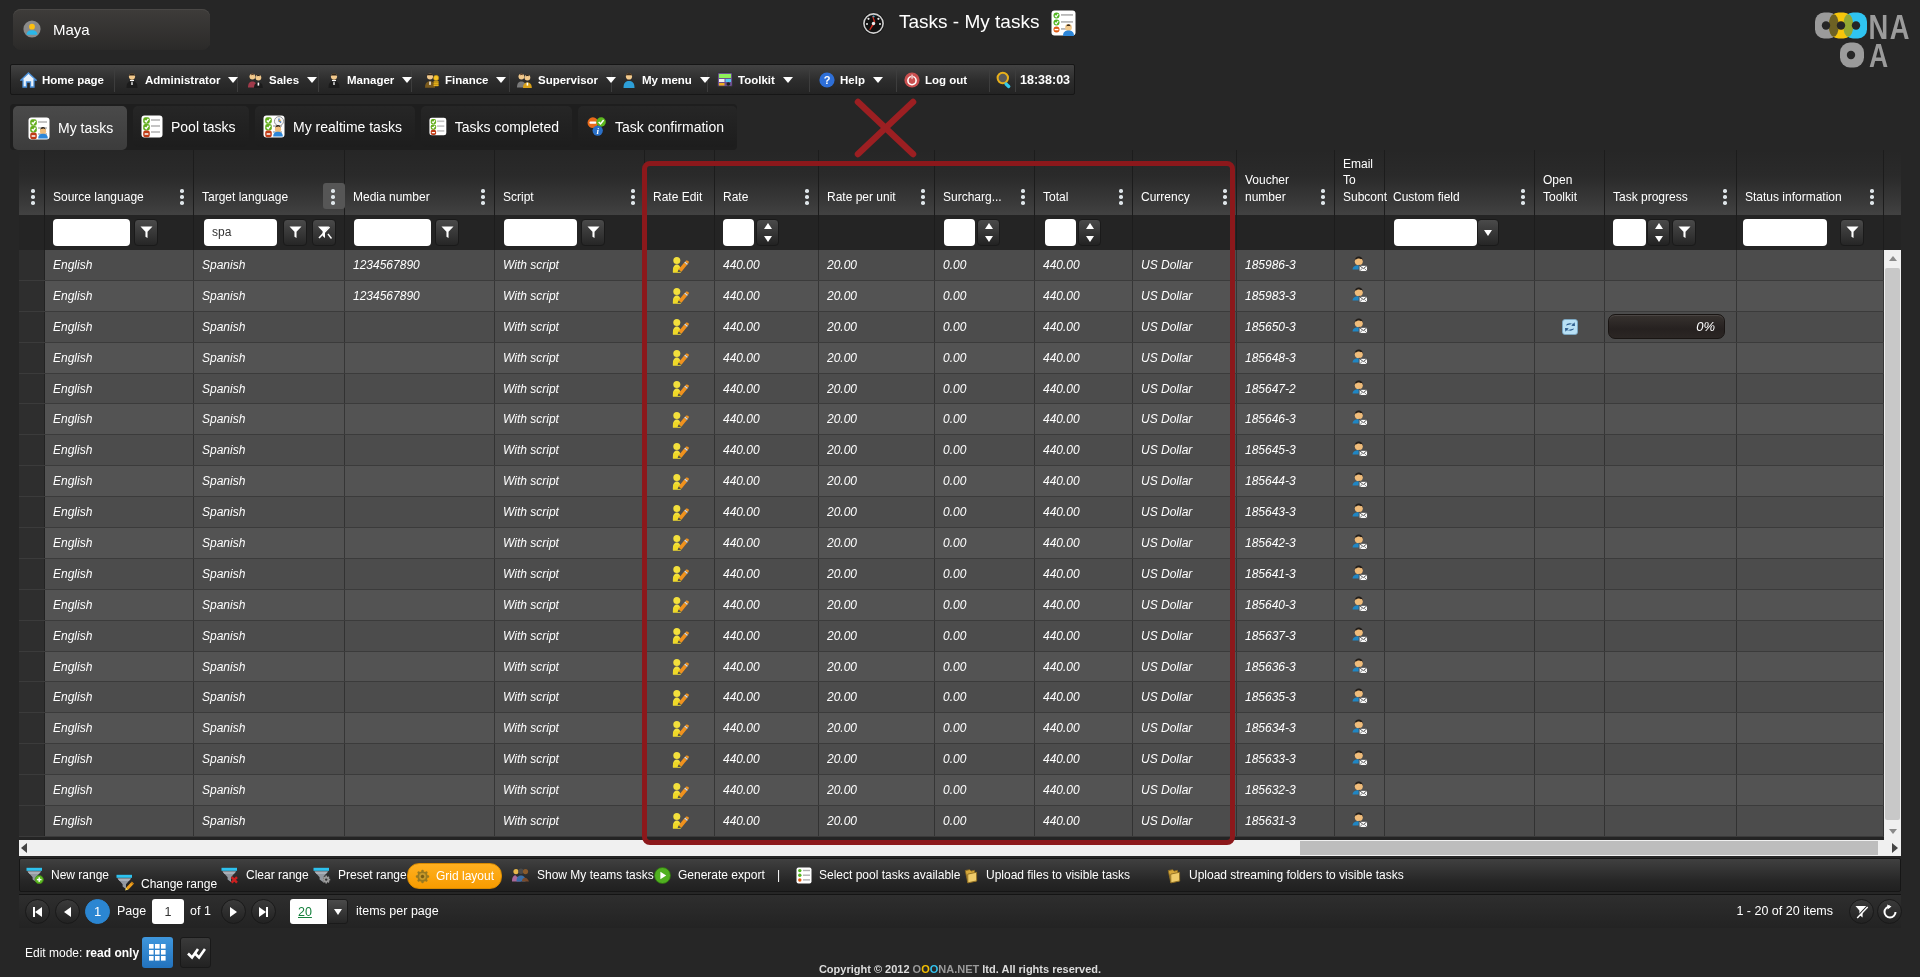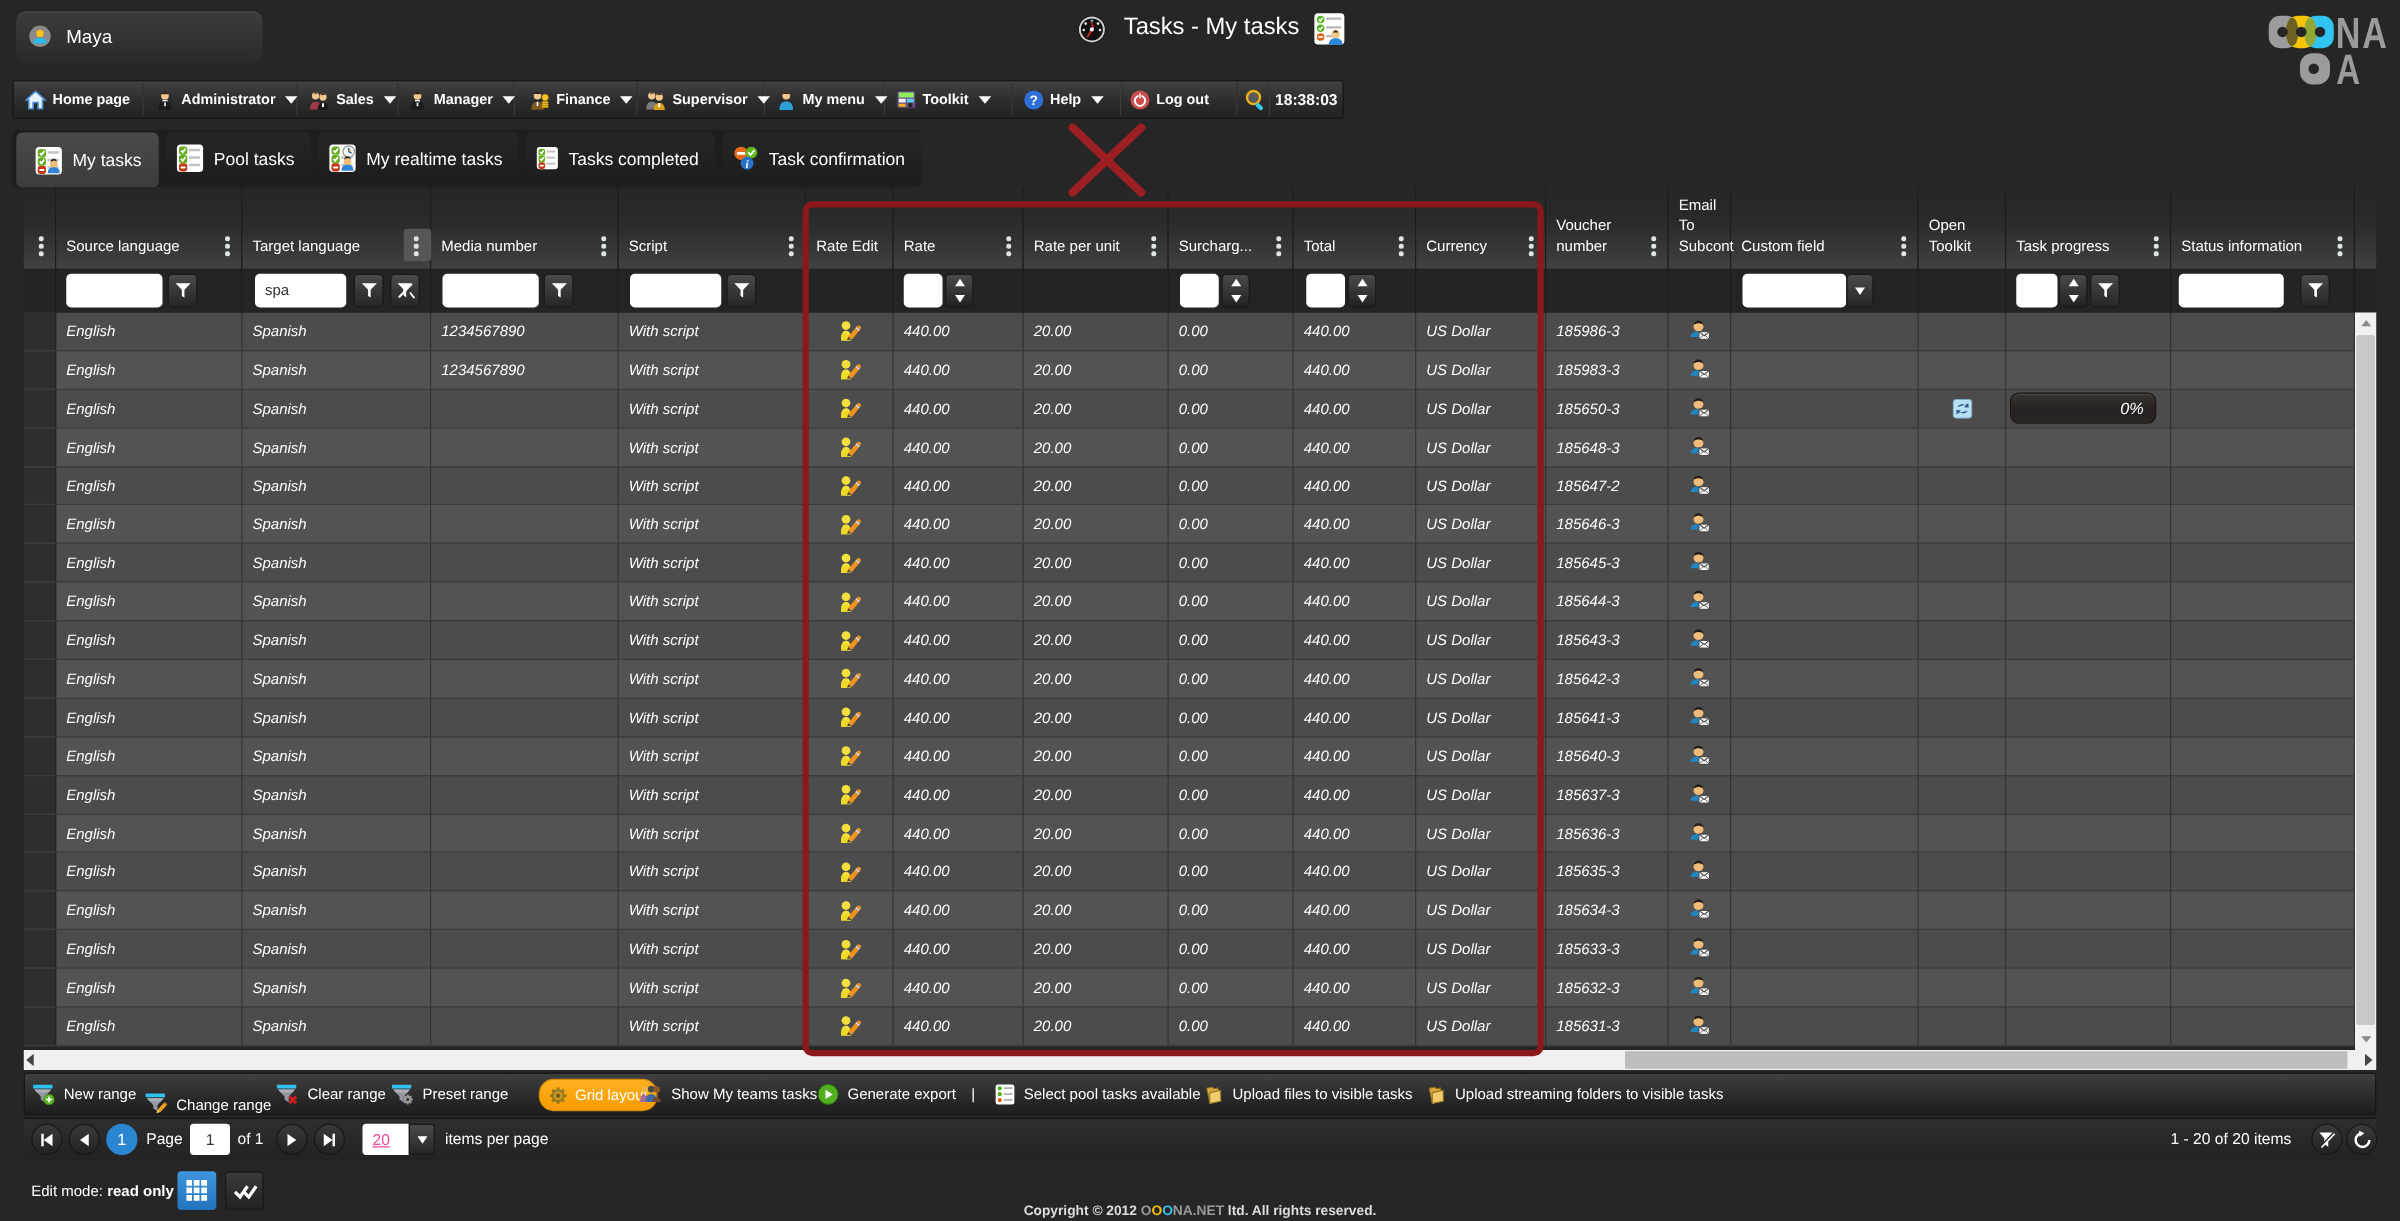--- a/index.html
+++ b/index.html
@@ -1310,21 +1310,21 @@
       <path d="M1.5 4.6 L15 4.6 L10 10.2 L10 15 L6.6 12.6 L6.6 10.2 Z" fill="#9298a0"></path>
       <path d="M1.5 4.6 L15 4.6 L12.8 7 L3.6 7 Z" fill="#aab0b8"></path>
         <g stroke="#9a9a9a" stroke-width="1.6">
           <path d="M13.2 8.6 L13.2 16.6 M9.2 12.6 L17.2 12.6 M10.4 9.8 L16 15.4 M16 9.8 L10.4 15.4"></path>
         </g>
         <circle cx="13.2" cy="12.6" r="3" fill="#9a9a9a"></circle>
         <circle cx="13.2" cy="12.6" r="1.2" fill="#333"></circle>
       </svg>
       <span>Preset range</span>
     </div>
-<div class="abs" style="left:387px;top:4px;width:95px;height:26px;background:linear-gradient(#ffb020,#f89c00);border:1px solid #d88a00;border-radius:12px;display:flex;align-items:center;gap:6px;padding-left:7px;font-size:12px;color:#fff;margin-left:24px;">
+<div class="abs" style="left:387px;top:4px;width:95px;height:26px;background:linear-gradient(#ffb020,#f89c00);border:1px solid #d88a00;border-radius:12px;display:flex;align-items:center;gap:6px;padding-left:7px;font-size:12px;color:#fff;">
       <svg width="15" height="15" viewBox="0 0 15 15" style="">
         <g fill="#9a7a20">
           <circle cx="7.5" cy="7.5" r="5.2"></circle>
       <rect x="6.3" y="0.8" width="2.4" height="13.4" rx="1"></rect>
       <rect x="0.8" y="6.3" width="13.4" height="2.4" rx="1"></rect>
       <rect x="6.3" y="0.8" width="2.4" height="13.4" rx="1" transform="rotate(45 7.5 7.5)"></rect>
       <rect x="6.3" y="0.8" width="2.4" height="13.4" rx="1" transform="rotate(-45 7.5 7.5)"></rect>
         </g>
       <circle cx="7.5" cy="7.5" r="3.4" fill="#c89a2a"></circle>
       <circle cx="7.5" cy="7.5" r="1.7" fill="#7a5c12"></circle>
@@ -1367,21 +1367,21 @@
     </div>
 <div class="tbtxt" style="left:943px;">
       <svg width="16" height="17" viewBox="0 0 16 17" style="">
         <g transform="rotate(-12 8 9)">
       <path d="M3.5 2.5 L8 2.5 L9.2 4.2 L12.5 4.2 L12.5 15 L3.5 15 Z" fill="#d8a93a" stroke="#8a6a20" stroke-width="0.8"></path>
       <path d="M3.5 15 L5.2 6.5 L14.2 6.5 L12.5 15 Z" fill="#f0cc6a" stroke="#8a6a20" stroke-width="0.8"></path>
         </g>
       </svg>
       <span>Upload files to visible tasks</span>
     </div>
-<div class="tbtxt" style="left:1121px;">
+<div class="tbtxt" style="left:1146px;">
       <svg width="16" height="17" viewBox="0 0 16 17" style="">
         <g transform="rotate(-12 8 9)">
       <path d="M3.5 2.5 L8 2.5 L9.2 4.2 L12.5 4.2 L12.5 15 L3.5 15 Z" fill="#d8a93a" stroke="#8a6a20" stroke-width="0.8"></path>
       <path d="M3.5 15 L5.2 6.5 L14.2 6.5 L12.5 15 Z" fill="#f0cc6a" stroke="#8a6a20" stroke-width="0.8"></path>
         </g>
       </svg>
       <span>Upload streaming folders to visible tasks</span>
     </div>
 <div class="tbtxt" style="left:757px;">|</div>
 </div>
@@ -1397,21 +1397,21 @@
 <div class="abs" style="left:98px;top:9px;font-size:12.5px;">Page</div>
 <div class="abs" style="left:133px;top:4px;width:32px;height:25px;background:#fff;border-radius:3px;color:#333;font-size:12.5px;display:flex;align-items:center;justify-content:center;">1</div>
 <div class="abs" style="left:171px;top:9px;font-size:12.5px;">of 1</div>
 <div class="pgbtn" style="left:202px;">
       <span style="display:inline-block;width:0;height:0;border-top:5px solid transparent;border-bottom:5px solid transparent;border-left:7px solid #fff;"></span>
     </div>
 <div class="pgbtn" style="left:232px;">
       <span style="display:inline-block;width:0;height:0;border-top:5px solid transparent;border-bottom:5px solid transparent;border-left:7px solid #fff;"></span>
       <span style="display:inline-block;width:2px;height:10px;background:#fff;"></span>
     </div>
-<div class="abs" style="left:271px;top:4px;width:37px;height:25px;background:#fff;border-radius:3px 0 0 3px;color:#ec4899;font-size:12.5px;display:flex;align-items:center;padding-left:8px;text-decoration:underline;">20</div>
+<div class="abs" style="left:271px;top:4px;width:37px;height:25px;background:#fff;border-radius:3px 0 0 3px;color:#15803d;font-size:12.5px;display:flex;align-items:center;padding-left:8px;text-decoration:underline;">20</div>
 <div class="abs" style="left:308px;top:4px;width:21px;height:25px;background:linear-gradient(#4a4a4a,#262626);border:1px solid #1a1a1a;border-radius:0 3px 3px 0;display:flex;align-items:center;justify-content:center;">
       <span style="display:inline-block;width:0;height:0;border-left:4px solid transparent;border-right:4px solid transparent;border-top:6px solid #fff;"></span>
     </div>
 <div class="abs" style="left:337px;top:9px;font-size:12.5px;">items per page</div>
 <div class="abs" style="right:68px;top:9px;font-size:12.5px;">1 - 20 of 20 items</div>
 <div class="pgbtn" style="right:27px;">
       <svg width="16" height="14" viewBox="0 0 16 14" style="">
         <path d="M1.5 1 L12.5 1 L8.6 5.6 L8.6 12.5 L5.4 10 L5.4 5.6 Z" fill="#fff"></path>
       <path d="M2.5 12.5 L13 1.5" stroke="#2b2b2b" stroke-width="1.8"></path>
       <path d="M3.2 13 L13.7 2" stroke="#fff" stroke-width="1.4"></path>

